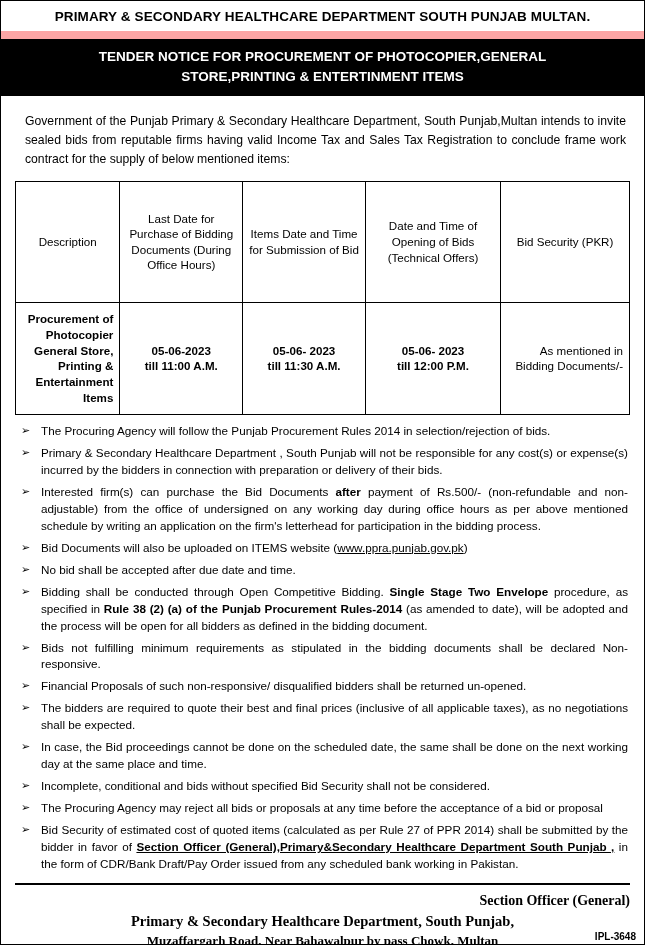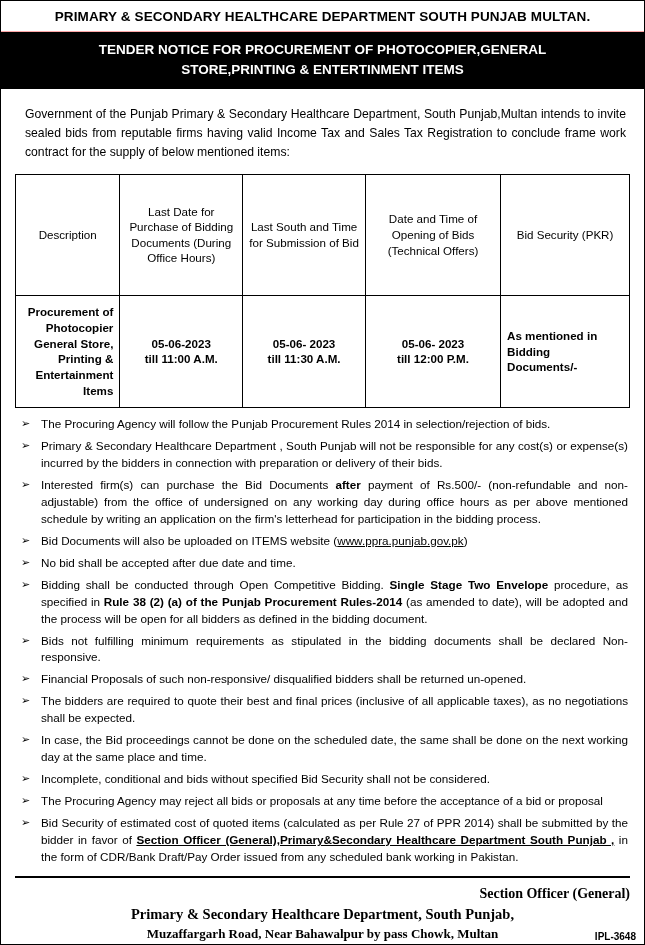--- a/index.html
+++ b/index.html
@@ -20,21 +20,21 @@
     overflow: hidden;
     border: 1px solid #000;
   }
   .org-header {
     text-align: center;
     font-family: "Liberation Sans", sans-serif;
     font-weight: bold;
     font-size: 13.5px;
     letter-spacing: 0.1px;
     padding: 8px 6px 7px 6px;
-    border-bottom: 1px solid #fca5a5;
+    border-bottom: 8px solid #fca5a5;
   }
   .notice-band {
     background: #000000;
     color: #ffffff;
     text-align: center;
     font-family: "Liberation Sans", sans-serif;
     font-weight: bold;
     font-size: 13.5px;
     line-height: 1.45;
     padding: 8px 10px 10px 10px;
@@ -79,22 +79,22 @@
     vertical-align: middle;
   }
   td.cell-date {
     text-align: center;
     font-weight: bold;
     font-size: 13px;
     line-height: 1.6;
     vertical-align: middle;
   }
   td.cell-sec {
-    text-align: left;
-    font-weight: bold;
+    text-align: right;
+    font-weight: normal;
     font-size: 11.5px;
     line-height: 1.5;
     vertical-align: middle;
     padding-left: 8px;
   }
   tbody tr { height: 112px; }
 
   ul.conditions {
     list-style: none;
     margin: 8px 2px 0 4px;
@@ -174,21 +174,21 @@
         <col style="width:17%">
         <col style="width:20%">
         <col style="width:20%">
         <col style="width:22%">
         <col style="width:21%">
       </colgroup>
       <thead>
         <tr>
           <th class="col-desc">Description</th>
           <th>Last Date for Purchase of Bidding Documents (During Office Hours)</th>
-          <th>Last South and Time for Submission of Bid</th>
+          <th>Items Date and Time for Submission of Bid</th>
           <th>Date and Time of Opening of Bids (Technical Offers)</th>
           <th>Bid Security (PKR)</th>
         </tr>
       </thead>
       <tbody>
         <tr>
           <td class="cell-desc">Procurement of Photocopier General Store, Printing &amp; Entertainment Items</td>
           <td class="cell-date">
             <div>05-06-2023</div>
             <div>till 11:00 A.M.</div>

